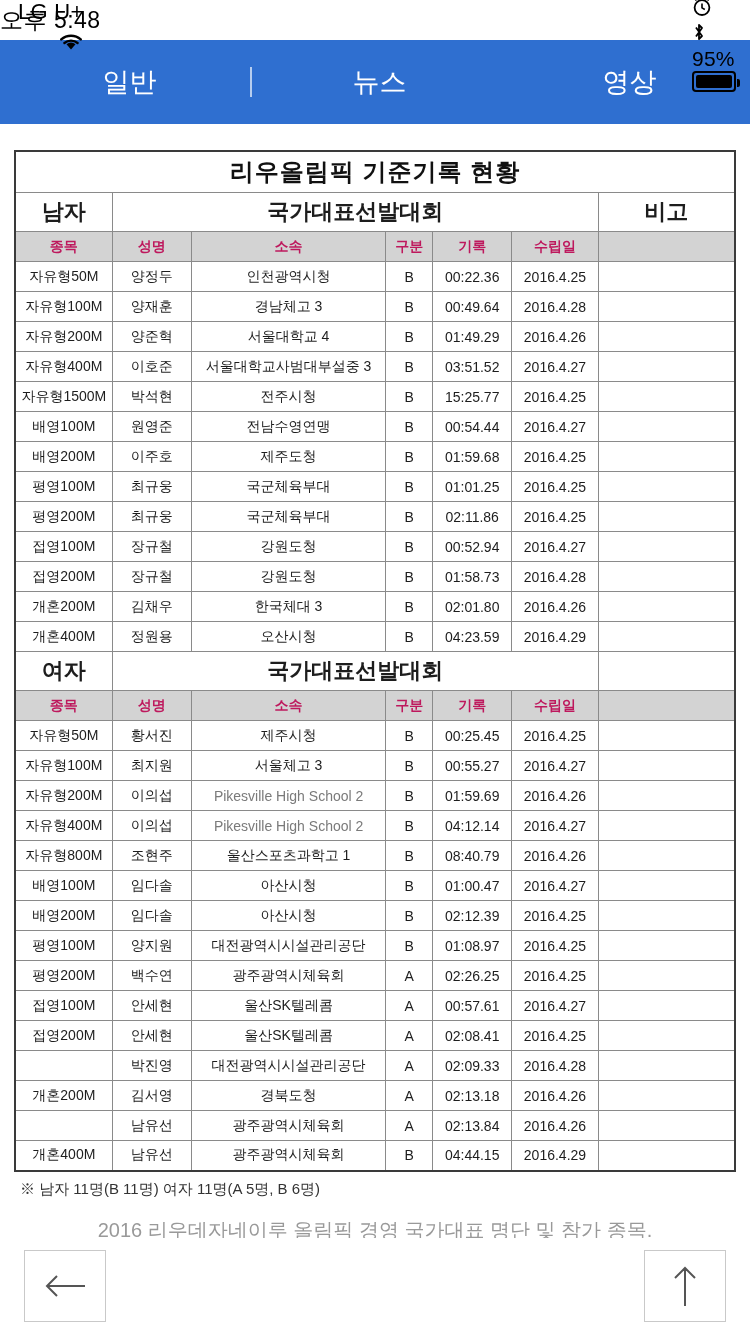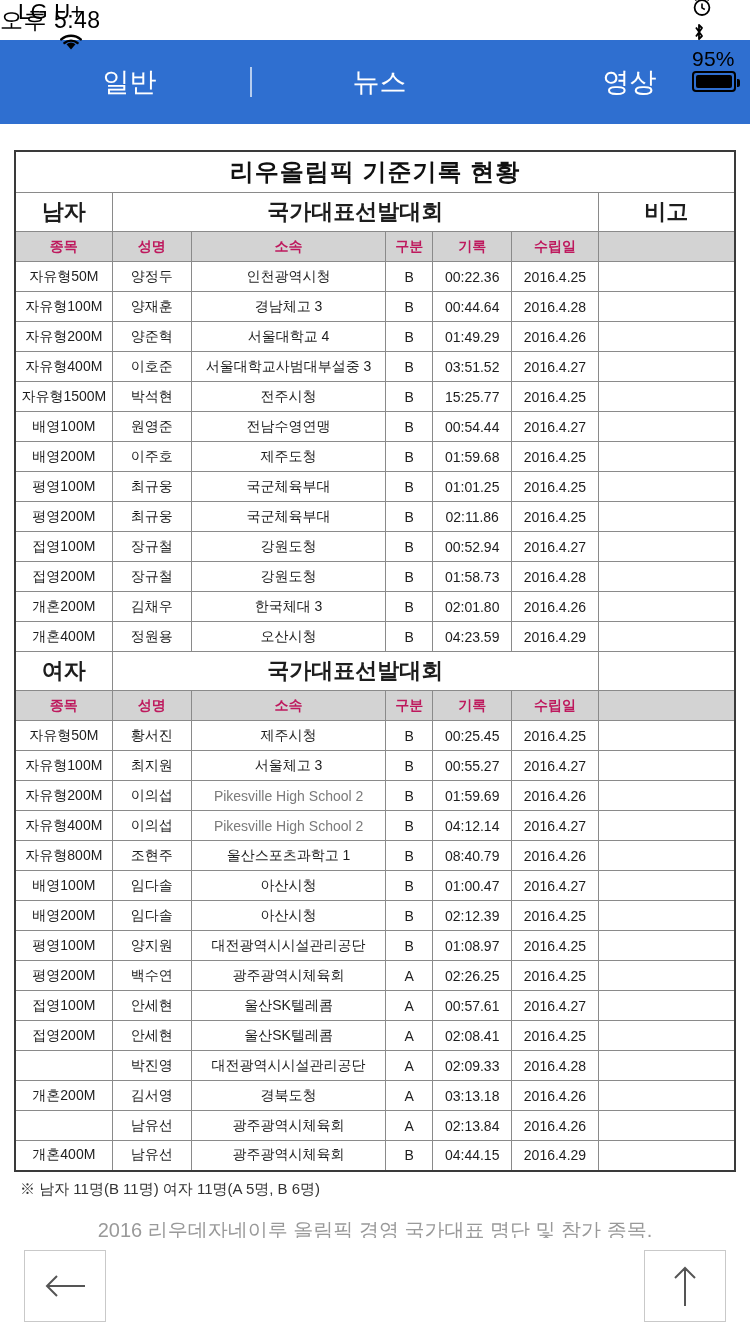--- a/index.html
+++ b/index.html
@@ -237,21 +237,21 @@
             <td>B</td>
             <td>00:22.36</td>
             <td>2016.4.25</td>
             <td class="note-cell"></td>
           </tr>
           <tr>
             <td>자유형100M</td>
             <td>양재훈</td>
             <td>경남체고 3</td>
             <td>B</td>
-            <td>00:44.64</td>
+            <td>00:49.64</td>
             <td>2016.4.28</td>
             <td class="note-cell"></td>
           </tr>
           <tr>
             <td>자유형200M</td>
             <td>양준혁</td>
             <td>서울대학교 4</td>
             <td>B</td>
             <td>01:49.29</td>
             <td>2016.4.26</td>
@@ -467,21 +467,21 @@
             <td>A</td>
             <td>02:09.33</td>
             <td>2016.4.28</td>
             <td class="note-cell"></td>
           </tr>
           <tr>
             <td>개혼200M</td>
             <td>김서영</td>
             <td>경북도청</td>
             <td>A</td>
-            <td>03:13.18</td>
+            <td>02:13.18</td>
             <td>2016.4.26</td>
             <td class="note-cell"></td>
           </tr>
           <tr>
             <td></td>
             <td>남유선</td>
             <td>광주광역시체육회</td>
             <td>A</td>
             <td>02:13.84</td>
             <td>2016.4.26</td>

